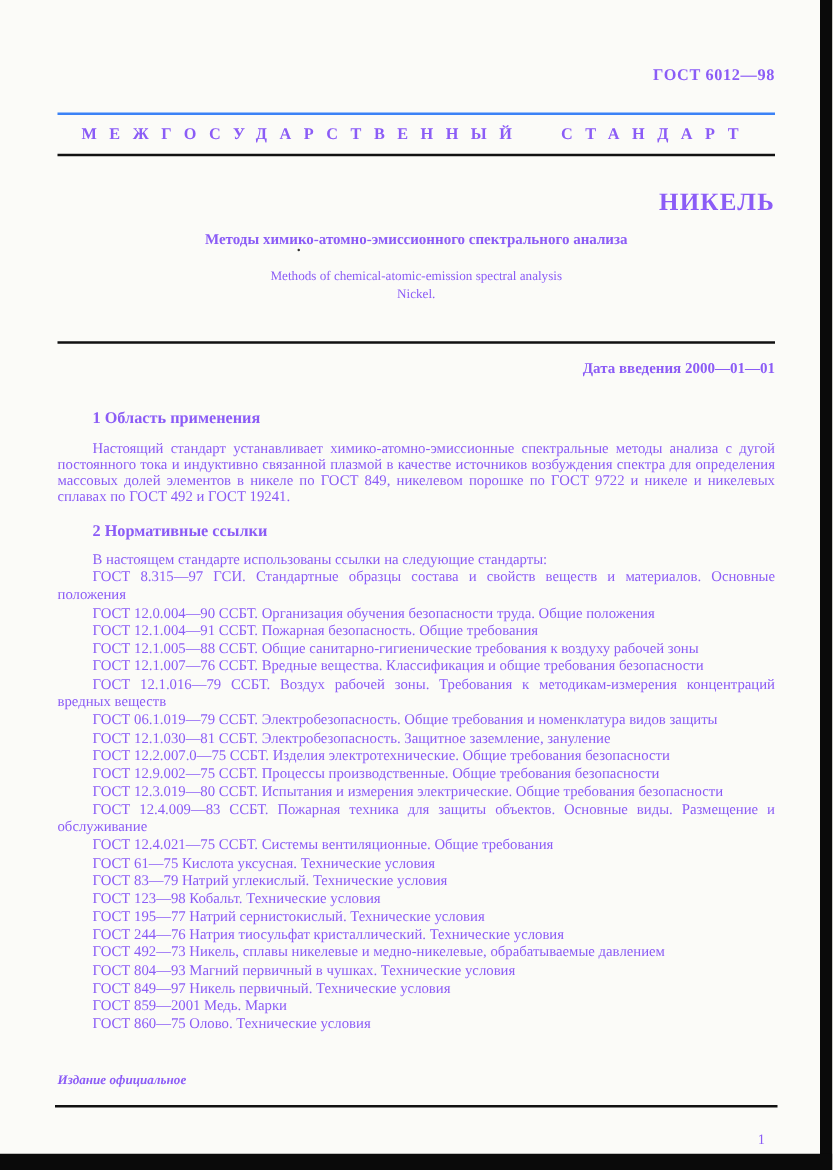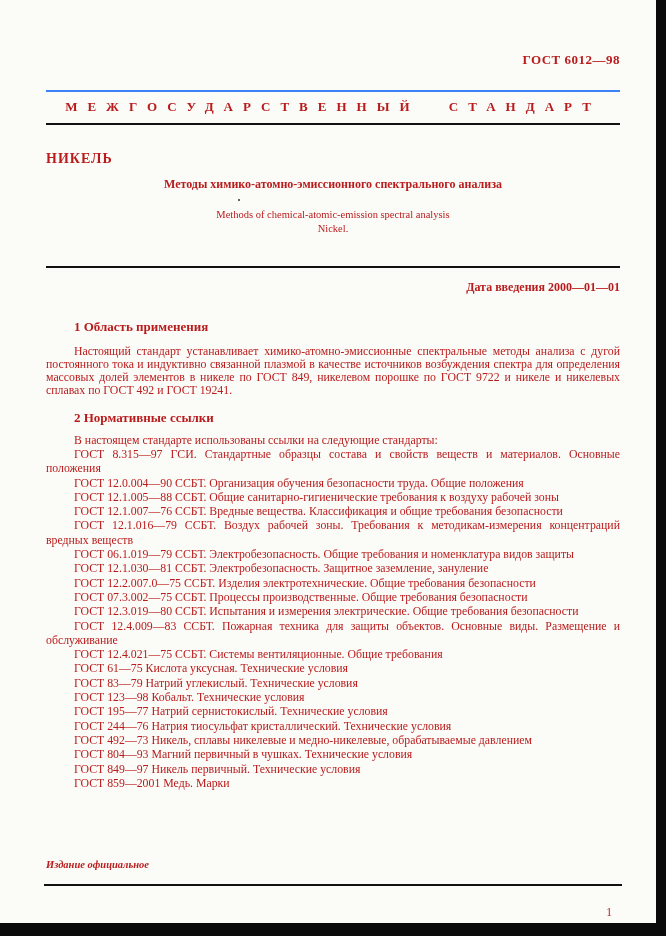--- a/index.html
+++ b/index.html
@@ -2,21 +2,21 @@
 <html><head>
 <meta charset="utf-8">
 <style>
   html, body { margin: 0; padding: 0; background: #d8d8d4; }
   .page {
     position: relative;
     width: 666px;
     height: 936px;
     margin: 0 auto;
     background: #fbfbf8;
-    color: #b91c1c;
+    color: #8b5cf6;
     font-family: "Liberation Serif", serif;
     overflow: hidden;
     box-sizing: border-box;
   }
   .content { padding: 0 46px; }
 
   
   .edge-right  { position: absolute; top: 0; right: 0; width: 10px; height: 100%; background: #0a0a0a; }
   .edge-bottom { position: absolute; left: 0; bottom: 0; width: 100%; height: 13px; background: #0a0a0a; }
 
@@ -39,23 +39,23 @@
     font-weight: bold;
     font-size: 13px;
     letter-spacing: 10px;
     word-spacing: 16px;
     text-align: center;
     white-space: nowrap;
   }
 
   .title {
     margin-top: 26px;
-    text-align: left;
-    font-weight: bold;
-    font-size: 14px;
+    text-align: right;
+    font-weight: bold;
+    font-size: 20px;
     letter-spacing: 1px;
   }
   .subtitle {
     margin-top: 10px;
     text-align: center;
     font-weight: bold;
     font-size: 12px;
   }
   .en-block {
     margin-top: 16px;
@@ -158,34 +158,35 @@
 
     <h2 class="sec-heading second">2 Нормативные ссылки</h2>
     <p class="body-par intro-par">В настоящем стандарте использованы ссылки на следующие стандарты:</p>
 
     <div class="ref-list">
 
         <p class="ref-item">ГОСТ 8.315—97 ГСИ. Стандартные образцы состава и свойств веществ и материалов. Основные положения</p>
 
         <p class="ref-item">ГОСТ 12.0.004—90 ССБТ. Организация обучения безопасности труда. Общие положения</p>
 
+        <p class="ref-item">ГОСТ 12.1.004—91 ССБТ. Пожарная безопасность. Общие требования</p>
 
         <p class="ref-item">ГОСТ 12.1.005—88 ССБТ. Общие санитарно-гигиенические требования к воздуху рабочей зоны</p>
 
         <p class="ref-item">ГОСТ 12.1.007—76 ССБТ. Вредные вещества. Классификация и общие требования безопасности</p>
 
         <p class="ref-item">ГОСТ 12.1.016—79 ССБТ. Воздух рабочей зоны. Требования к методикам-измерения концентраций вредных веществ</p>
 
         <p class="ref-item">ГОСТ 06.1.019—79 ССБТ. Электробезопасность. Общие требования и номенклатура видов защиты</p>
 
         <p class="ref-item">ГОСТ 12.1.030—81 ССБТ. Электробезопасность. Защитное заземление, зануление</p>
 
         <p class="ref-item">ГОСТ 12.2.007.0—75 ССБТ. Изделия электротехнические. Общие требования безопасности</p>
 
-        <p class="ref-item">ГОСТ 07.3.002—75 ССБТ. Процессы производственные. Общие требования безопасности</p>
+        <p class="ref-item">ГОСТ 12.9.002—75 ССБТ. Процессы производственные. Общие требования безопасности</p>
 
         <p class="ref-item">ГОСТ 12.3.019—80 ССБТ. Испытания и измерения электрические. Общие требования безопасности</p>
 
         <p class="ref-item">ГОСТ 12.4.009—83 ССБТ. Пожарная техника для защиты объектов. Основные виды. Размещение и обслуживание</p>
 
         <p class="ref-item">ГОСТ 12.4.021—75 ССБТ. Системы вентиляционные. Общие требования</p>
 
         <p class="ref-item">ГОСТ 61—75 Кислота уксусная. Технические условия</p>
 
         <p class="ref-item">ГОСТ 83—79 Натрий углекислый. Технические условия</p>
@@ -197,20 +198,21 @@
         <p class="ref-item">ГОСТ 244—76 Натрия тиосульфат кристаллический. Технические условия</p>
 
         <p class="ref-item">ГОСТ 492—73 Никель, сплавы никелевые и медно-никелевые, обрабатываемые давлением</p>
 
         <p class="ref-item">ГОСТ 804—93 Магний первичный в чушках. Технические условия</p>
 
         <p class="ref-item">ГОСТ 849—97 Никель первичный. Технические условия</p>
 
         <p class="ref-item">ГОСТ 859—2001 Медь. Марки</p>
 
+        <p class="ref-item">ГОСТ 860—75 Олово. Технические условия</p>
       </div>
 
   </div>
 
   <span class="scan-dot"></span>
 
   <div class="footer-label">Издание официальное</div>
   <div class="footer-rule"></div>
   <div class="page-number">1</div>
 

